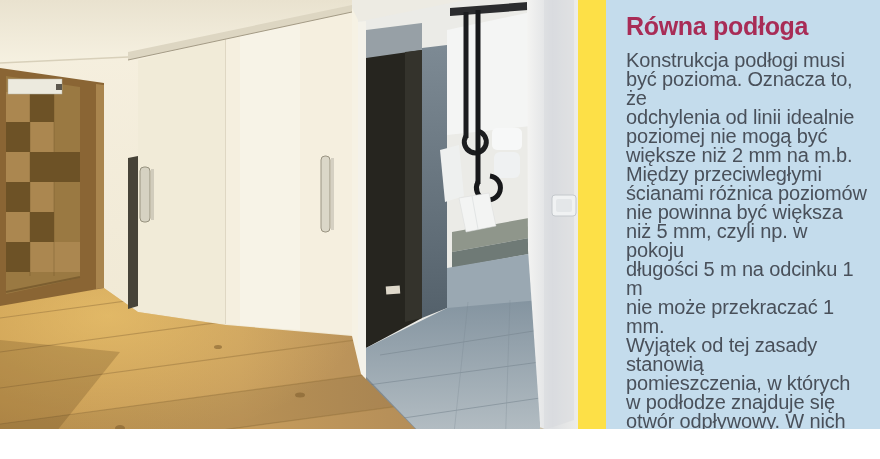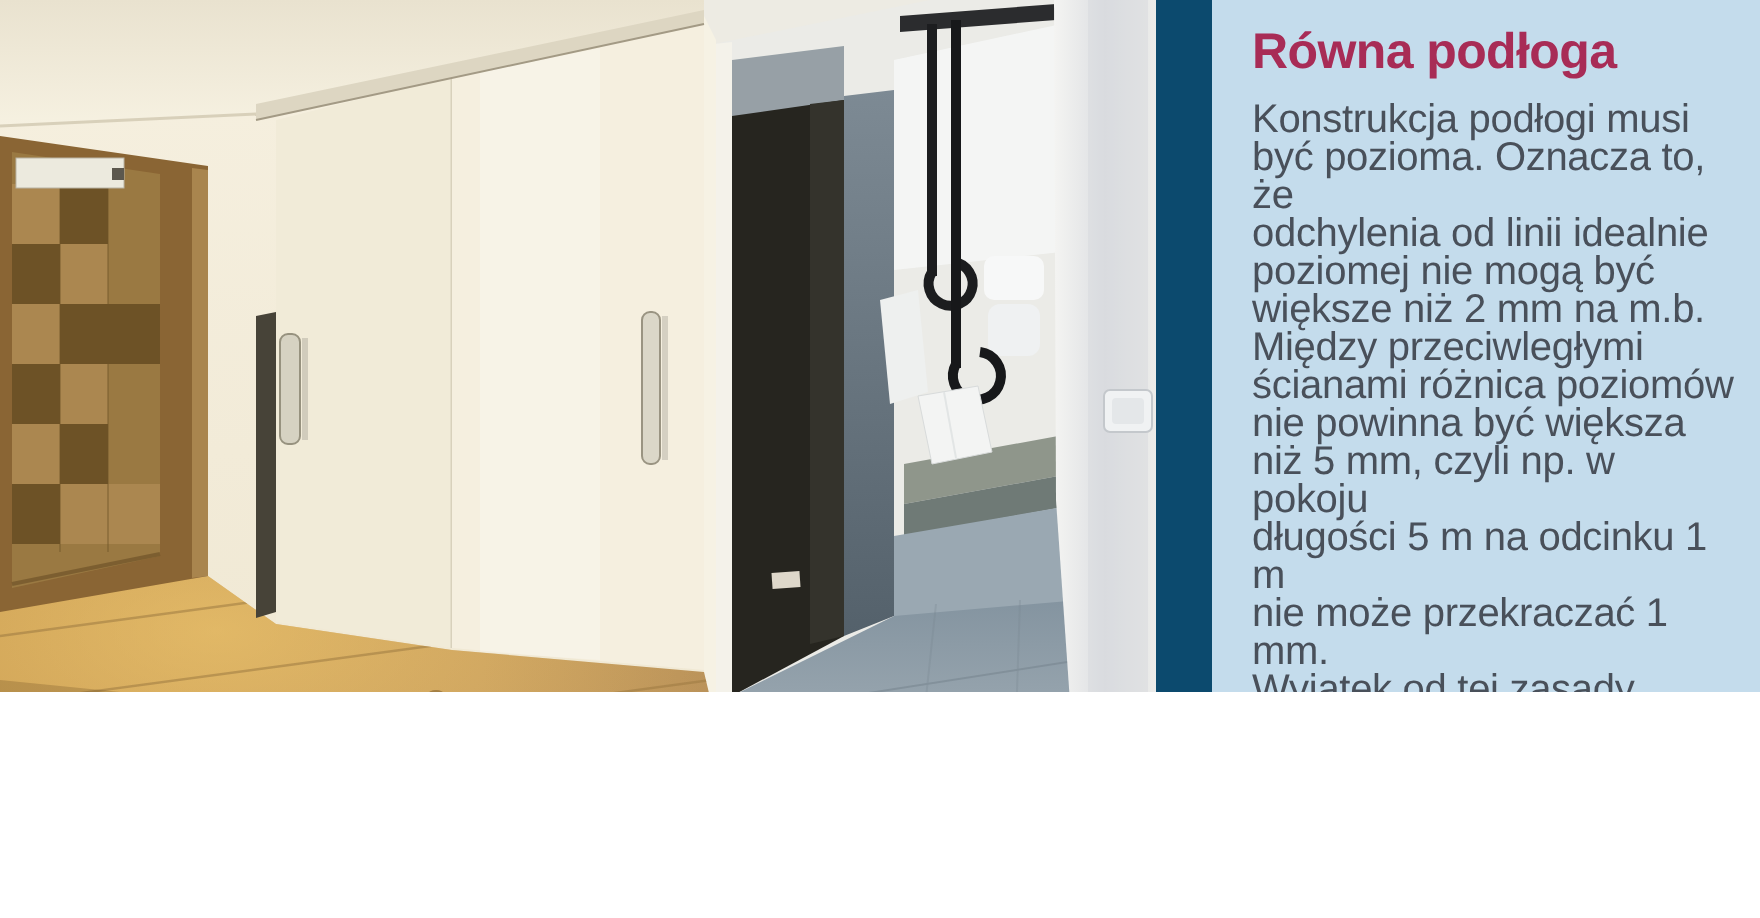--- a/index.html
+++ b/index.html
@@ -1,16 +1,16 @@
 <!DOCTYPE html>
 <html><head>
 <meta charset="utf-8">
 <style>
   html,body{margin:0;padding:0;background:#ffffff;}
-  .page{position:relative;width:880px;height:346px;background:#0c4a6e;overflow:hidden;
+  .page{position:relative;width:880px;height:429px;background:#fde047;overflow:hidden;
         font-family:"Liberation Sans",sans-serif;}
   .photo{position:absolute;left:0;top:0;width:578px;height:452px;}
   .photo svg{display:block;width:578px;height:452px;}
   .panel{position:absolute;left:606px;top:0;width:274px;height:459px;background:#c4dcec;
          box-sizing:border-box;padding:12px 10px 0 20px;}
   .panel h1{margin:0 0 10px 0;font-size:25px;font-weight:bold;color:#a82c56;letter-spacing:-0.3px;}
   .panel p{margin:0;font-size:20px;line-height:19px;color:#49505a;white-space:pre-line;
            letter-spacing:-0.15px;}
 </style>
 </head>

